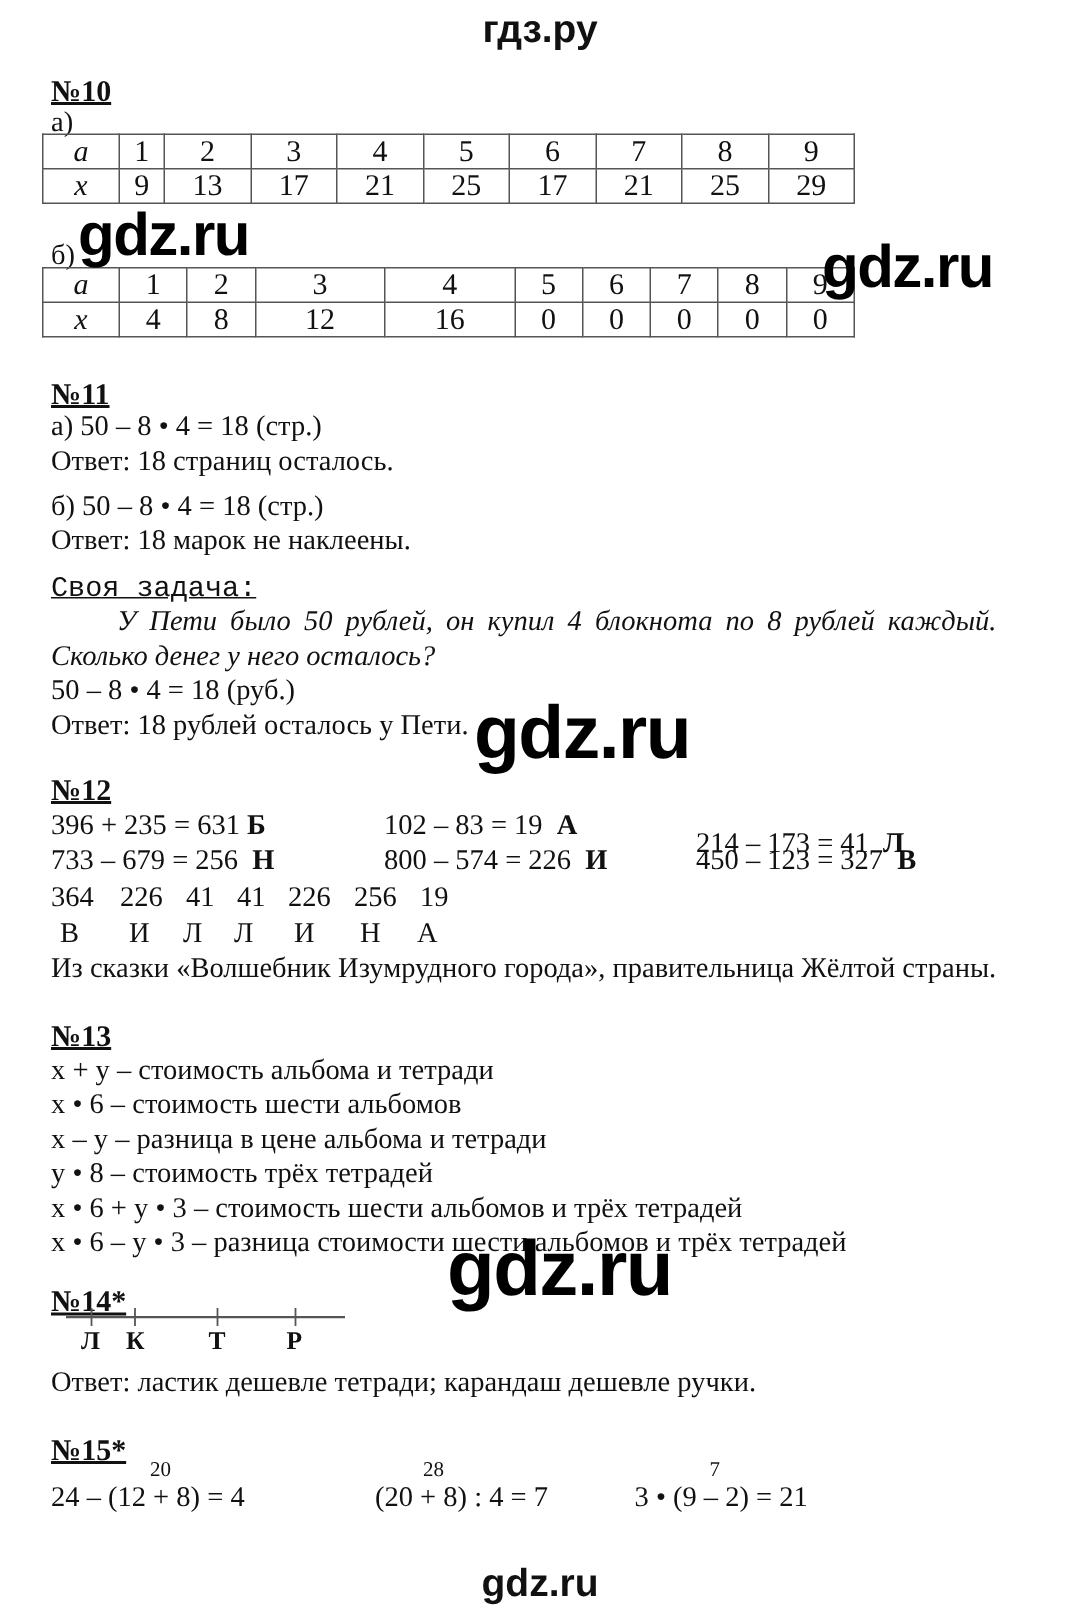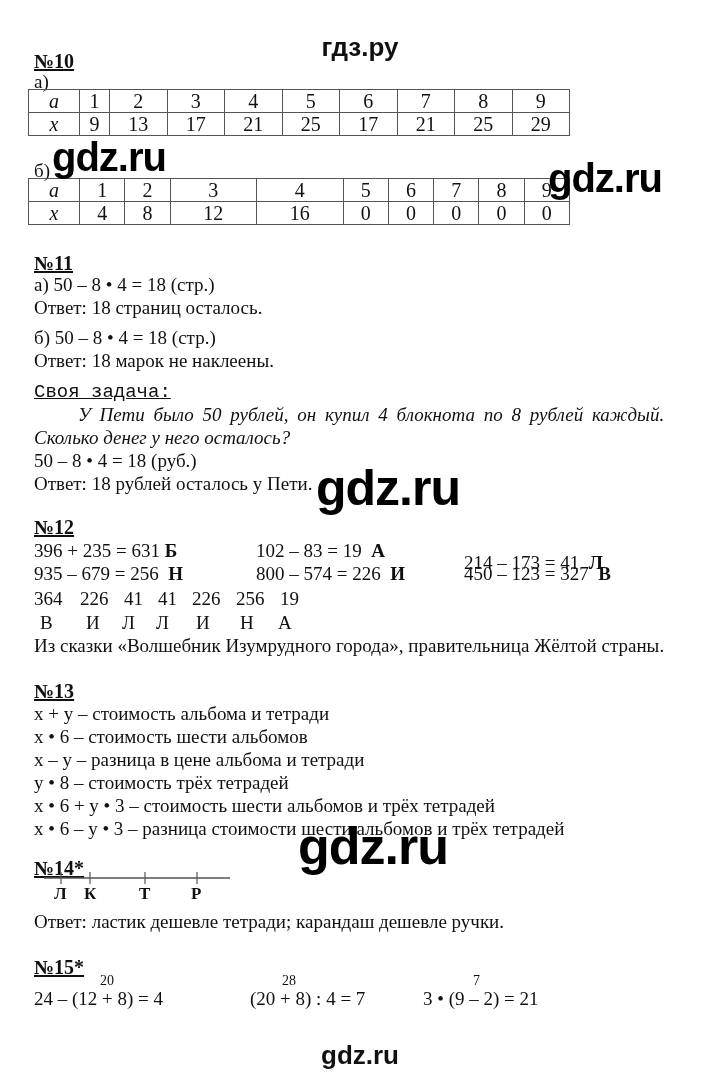--- a/index.html
+++ b/index.html
@@ -1,21 +1,21 @@
 <!DOCTYPE html>
 <html><head>
 <meta charset="utf-8">
 <style>
   html, body { margin: 0; padding: 0; background: #ffffff; }
   body {
     width: 720px; height: 1077px; position: relative; overflow: hidden;
     font-family: "Liberation Serif", serif; color: #111; font-size: 19px;
   }
   .abs { position: absolute; white-space: nowrap; }
-  .hdr { font-family: "Liberation Sans", sans-serif; font-weight: bold; font-size: 26px; left: 0; width: 720px; text-align: center; top: 4px; margin-top: 28px; }
+  .hdr { font-family: "Liberation Sans", sans-serif; font-weight: bold; font-size: 26px; left: 0; width: 720px; text-align: center; top: 4px; }
   .footer { font-family: "Liberation Sans", sans-serif; font-weight: bold; font-size: 26px; left: 0; width: 720px; text-align: center; top: 1040px; }
   .wm { font-family: "Liberation Sans", sans-serif; font-weight: bold; font-size: 46px; color: #000; letter-spacing: -1px; line-height: 1; }
   .num { font-weight: bold; font-size: 20px; text-decoration: underline; }
   .line { font-size: 19px; line-height: 22px; }
   .b { font-weight: bold; }
   table.vt { position: absolute; border-collapse: collapse; font-size: 20px; }
   table.vt td { border: 1.5px solid #555; height: 22px; padding: 0; text-align: center; line-height: 22px; }
   table.vt td.h { font-style: italic; }
   .u { text-decoration: underline; }
   .it { font-style: italic; }
@@ -99,21 +99,21 @@
 <div class="abs line it" style="left:78px; top:404px; width:610px; text-align:justify; word-spacing:4px;">У Пети было 50 рублей, он купил 4 блокнота по 8 рублей каждый.</div>
 <div class="abs line it" style="left:34px; top:427px;">Сколько денег у него осталось?</div>
 <div class="abs line" style="left:34px; top:450px;">50 – 8 • 4 = 18 (руб.)</div>
 <div class="abs line" style="left:34px; top:473px;">Ответ: 18 рублей осталось у Пети.</div>
 <div class="abs wm" style="left:316px; top:463px; font-size:50px;">gdz.ru</div>
 
 <div class="abs num" style="left:34px; top:516px;">№12</div>
 <div class="abs line" style="left:34px; top:540px;"><span>396 + 235 = 631</span> <span class="b">Б</span></div>
 <div class="abs line" style="left:256px; top:540px;"><span>102 – 83 = 19</span>&nbsp; <span class="b">А</span></div>
 <div class="abs line" style="left:464px; top:552px;"><span>214 – 173 = 41</span>&nbsp; <span class="b">Л</span></div>
-<div class="abs line" style="left:34px; top:563px;"><span>935 – 679 = 256</span>&nbsp; <span class="b">Н</span></div>
+<div class="abs line" style="left:34px; top:563px;"><span>733 – 679 = 256</span>&nbsp; <span class="b">Н</span></div>
 <div class="abs line" style="left:256px; top:563px;"><span>800 – 574 = 226</span>&nbsp; <span class="b">И</span></div>
 <div class="abs line" style="left:464px; top:563px;"><span>450 – 123 = 327</span>&nbsp; <span class="b">В</span></div>
 
 <div class="abs line" style="left:34px; top:588px;">
   <span style="display:inline-block;width:46px">364</span><span style="display:inline-block;width:44px">226</span><span style="display:inline-block;width:34px">41</span><span style="display:inline-block;width:34px">41</span><span style="display:inline-block;width:44px">226</span><span style="display:inline-block;width:44px">256</span><span>19</span>
 </div>
 <div class="abs line" style="left:40px; top:612px;">
   <span style="display:inline-block;width:46px">В</span><span style="display:inline-block;width:36px">И</span><span style="display:inline-block;width:34px">Л</span><span style="display:inline-block;width:40px">Л</span><span style="display:inline-block;width:44px">И</span><span style="display:inline-block;width:38px">Н</span><span>А</span>
 </div>
 <div class="abs line" style="left:34px; top:635px;">Из сказки «Волшебник Изумрудного города», правительница  Жёлтой страны.</div>

